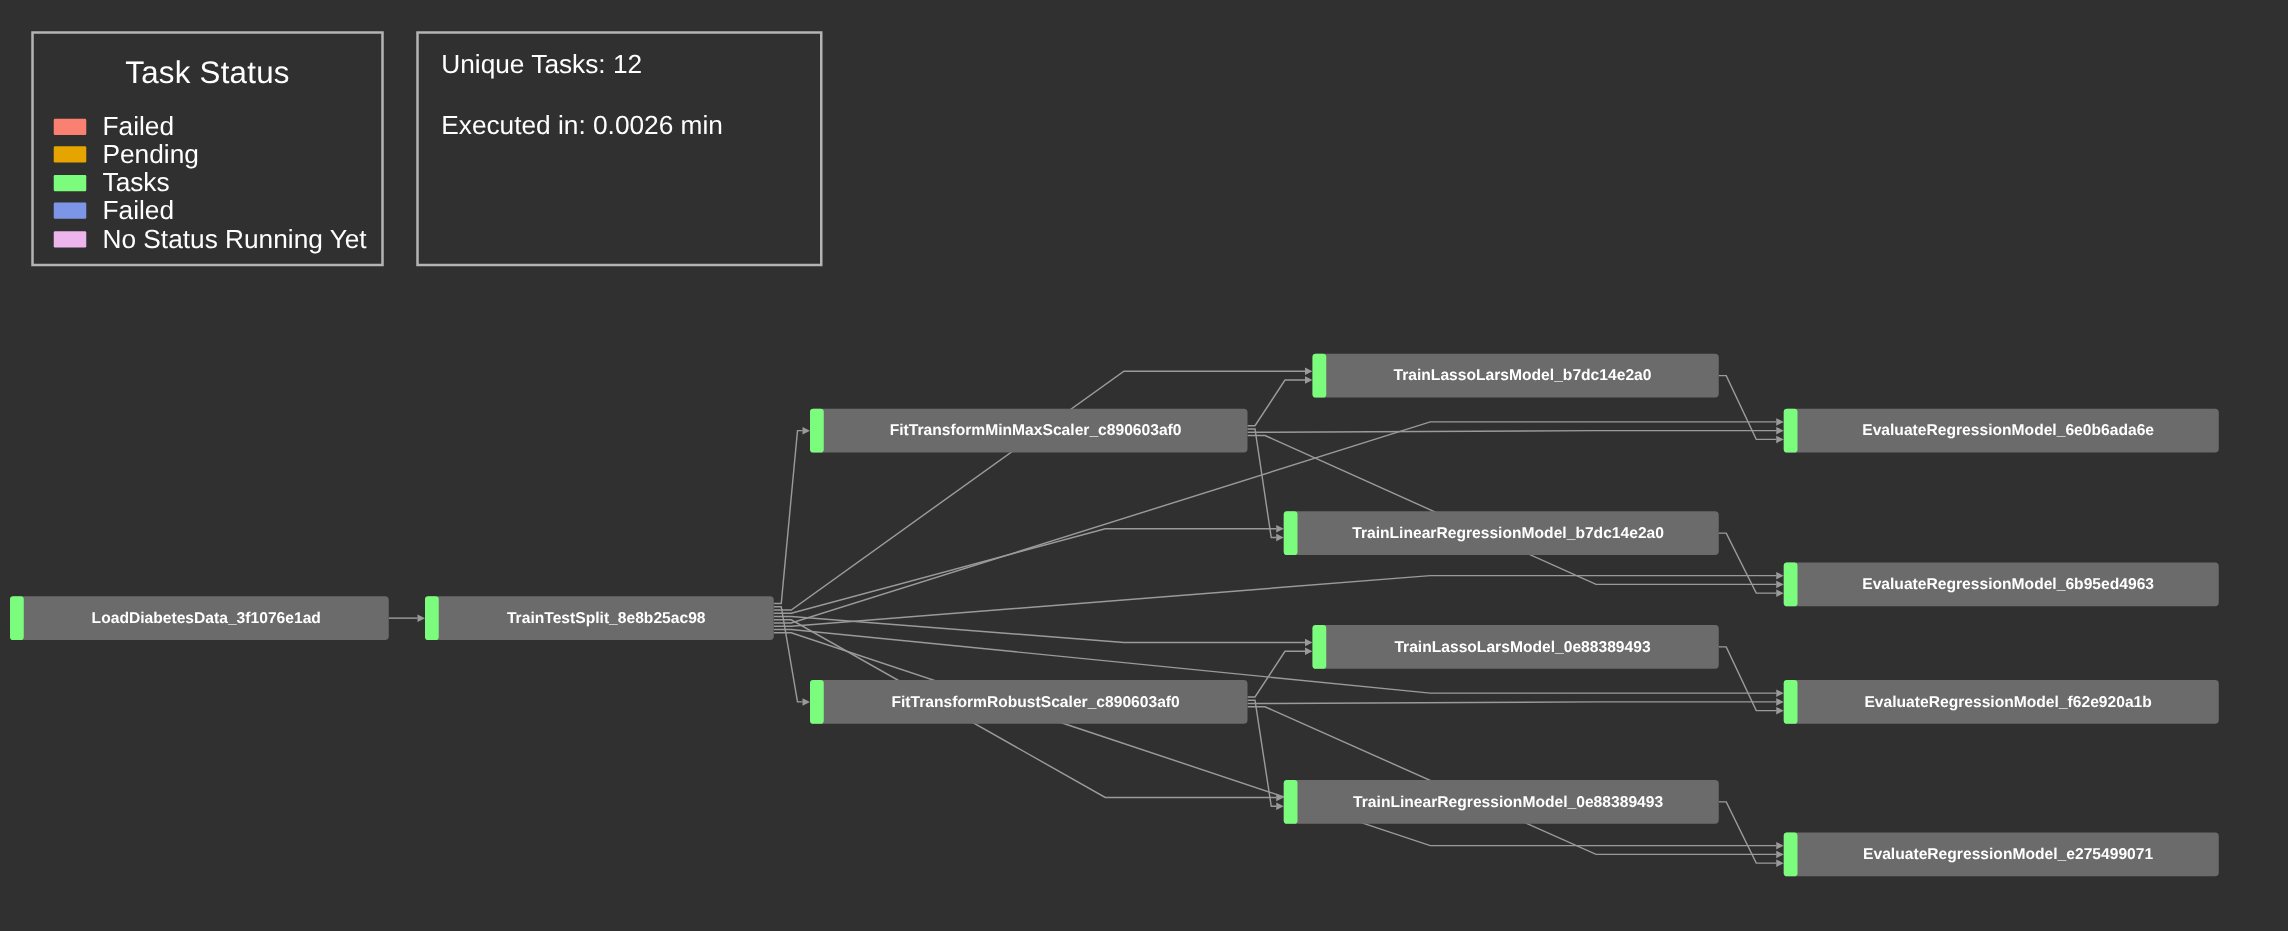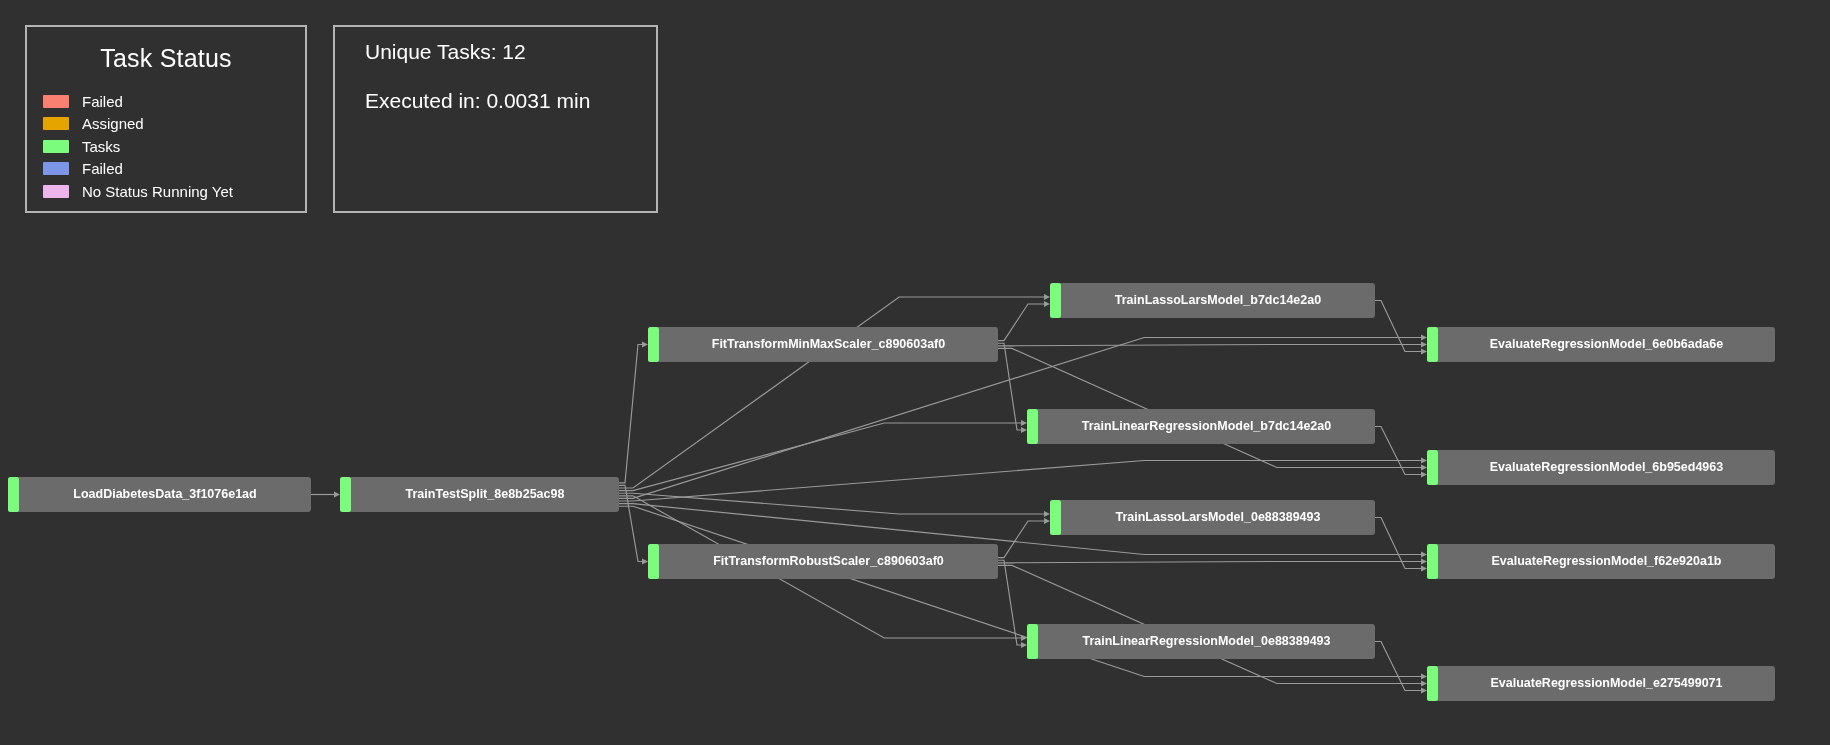--- a/index.html
+++ b/index.html
@@ -53,31 +53,31 @@
   }
   .legend-swatch {
     width: 26px;
     height: 13px;
     margin-right: 13px;
     flex: 0 0 auto;
     border-radius: 1px;
   }
   .legend-label {
     color: #ffffff;
-    font-size: 15px;
+    font-size: 21px;
     line-height: 1;
     white-space: nowrap;
   }
 
   #info-panel {
     left: 333px;
     top: 25px;
     width: 325px;
     height: 188px;
-    padding: 14px 18px 0 30px;
+    padding: 14px 18px 0 18px;
   }
   .info-line {
     color: #ffffff;
     font-size: 21px;
     line-height: 1;
     margin-bottom: 28px;
     white-space: nowrap;
   }
 
   
@@ -232,35 +232,35 @@
 
   <div class="panel" id="legend-panel">
     <div id="legend-title">Task Status</div>
     <div id="legend-items">
         <div class="legend-row">
           <span class="legend-swatch" style="background: rgb(250, 128, 114);"></span>
           <span class="legend-label">Failed</span>
         </div>
         <div class="legend-row">
           <span class="legend-swatch" style="background: rgb(230, 164, 0);"></span>
-          <span class="legend-label">Assigned</span>
+          <span class="legend-label">Pending</span>
         </div>
         <div class="legend-row">
           <span class="legend-swatch" style="background: rgb(124, 252, 124);"></span>
           <span class="legend-label">Tasks</span>
         </div>
         <div class="legend-row">
           <span class="legend-swatch" style="background: rgb(125, 149, 230);"></span>
           <span class="legend-label">Failed</span>
         </div>
         <div class="legend-row">
           <span class="legend-swatch" style="background: rgb(237, 181, 236);"></span>
           <span class="legend-label">No Status Running Yet</span>
         </div>
       </div>
   </div>
 
   <div class="panel" id="info-panel">
     <div class="info-line">Unique Tasks: 12</div>
-    <div class="info-line">Executed in: 0.0031 min</div>
+    <div class="info-line">Executed in: 0.0026 min</div>
   </div>
 
 </div>
 
 </body></html>

